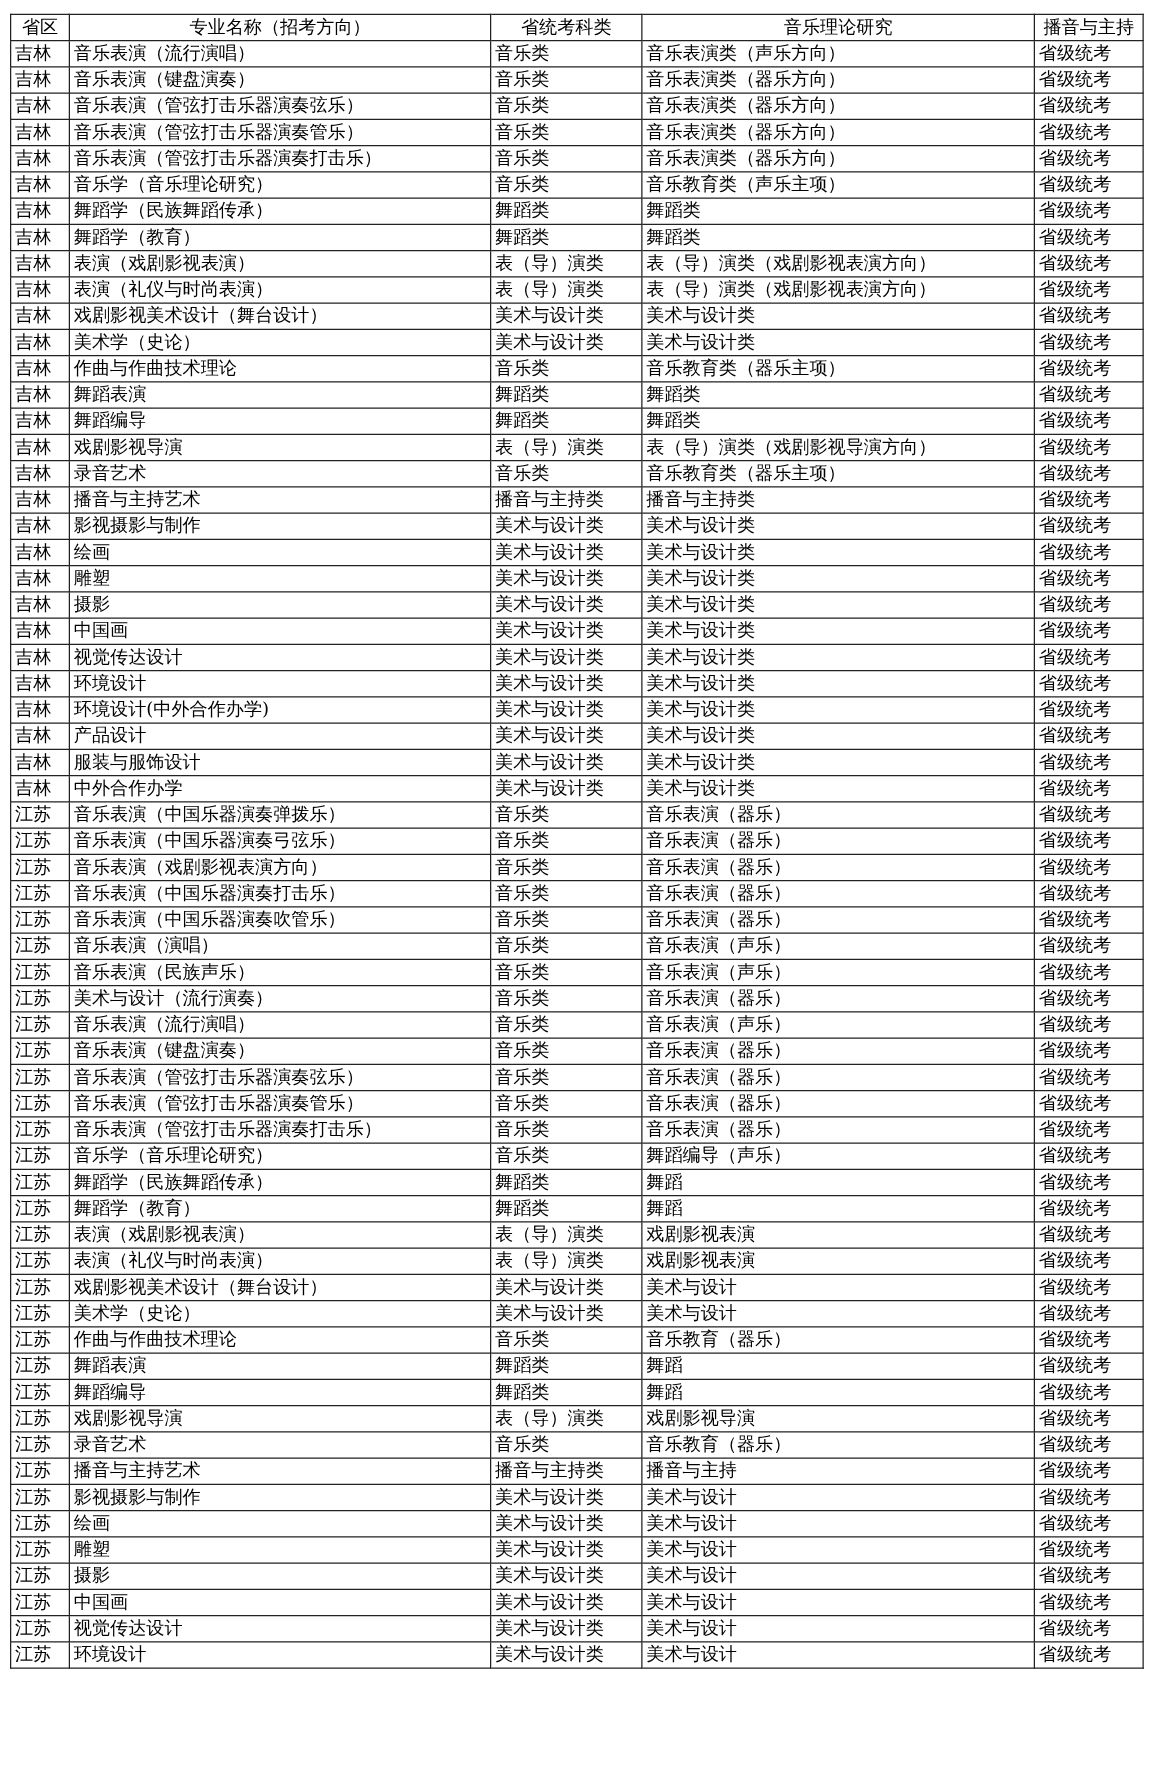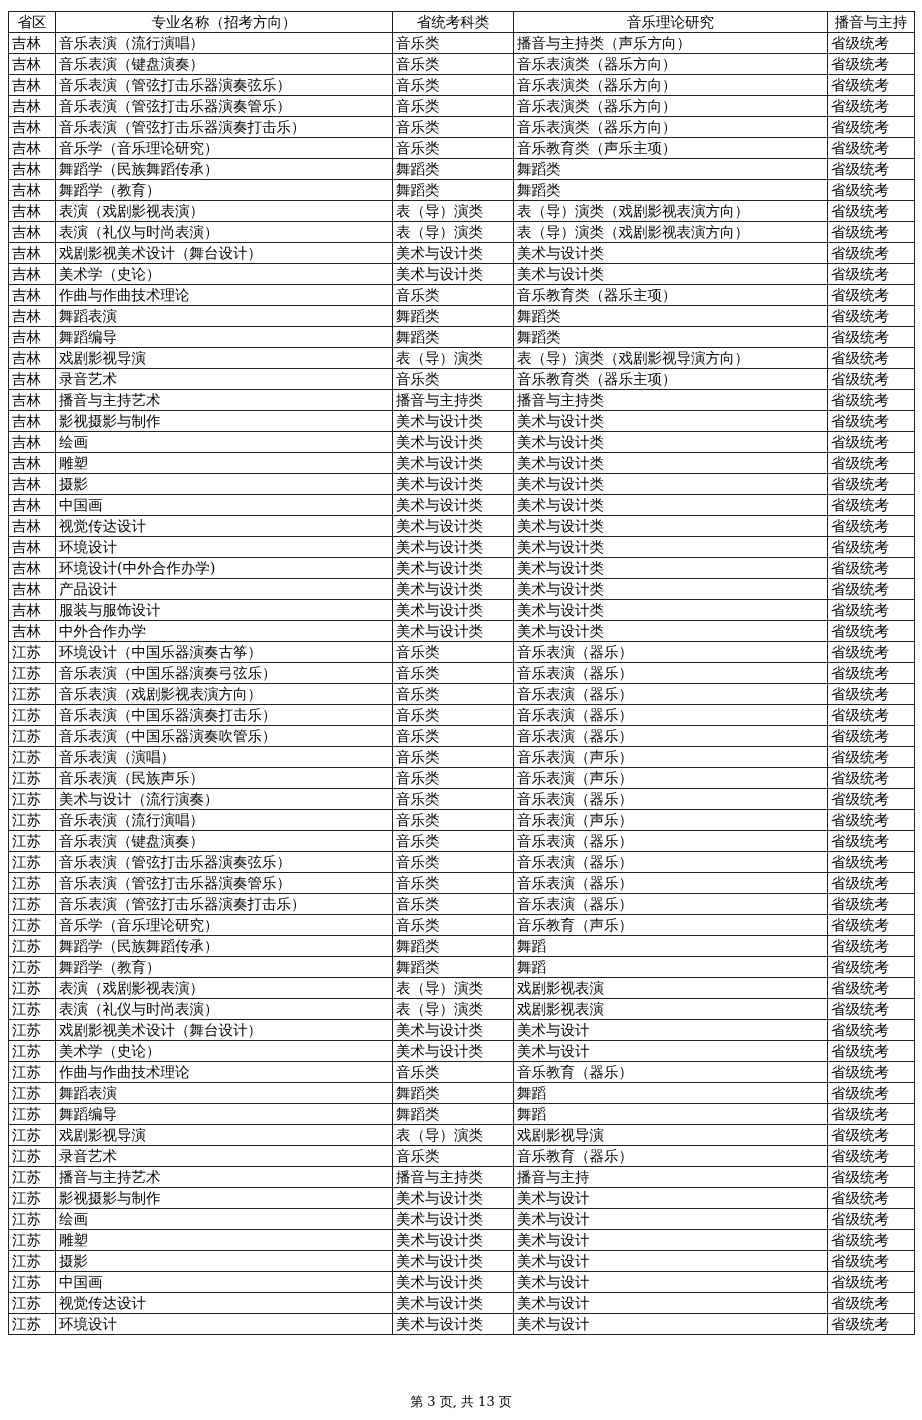--- a/index.html
+++ b/index.html
@@ -52,21 +52,21 @@
           <th>省统考科类</th>
           <th>音乐理论研究</th>
           <th>播音与主持</th>
         </tr>
     </thead>
     <tbody id="table-body">
         <tr>
           <td class="prov">吉林</td>
           <td>音乐表演（流行演唱）</td>
           <td>音乐类</td>
-          <td>播音与主持类（声乐方向）</td>
+          <td>音乐表演类（声乐方向）</td>
           <td>省级统考</td>
         </tr>
         <tr>
           <td class="prov">吉林</td>
           <td>音乐表演（键盘演奏）</td>
           <td>音乐类</td>
           <td>音乐表演类（器乐方向）</td>
           <td>省级统考</td>
         </tr>
         <tr>
@@ -253,21 +253,21 @@
         </tr>
         <tr>
           <td class="prov">吉林</td>
           <td>中外合作办学</td>
           <td>美术与设计类</td>
           <td>美术与设计类</td>
           <td>省级统考</td>
         </tr>
         <tr>
           <td class="prov">江苏</td>
-          <td>环境设计（中国乐器演奏古筝）</td>
+          <td>音乐表演（中国乐器演奏弹拨乐）</td>
           <td>音乐类</td>
           <td>音乐表演（器乐）</td>
           <td>省级统考</td>
         </tr>
         <tr>
           <td class="prov">江苏</td>
           <td>音乐表演（中国乐器演奏弓弦乐）</td>
           <td>音乐类</td>
           <td>音乐表演（器乐）</td>
           <td>省级统考</td>
@@ -346,21 +346,21 @@
           <td class="prov">江苏</td>
           <td>音乐表演（管弦打击乐器演奏打击乐）</td>
           <td>音乐类</td>
           <td>音乐表演（器乐）</td>
           <td>省级统考</td>
         </tr>
         <tr>
           <td class="prov">江苏</td>
           <td>音乐学（音乐理论研究）</td>
           <td>音乐类</td>
-          <td>音乐教育（声乐）</td>
+          <td>舞蹈编导（声乐）</td>
           <td>省级统考</td>
         </tr>
         <tr>
           <td class="prov">江苏</td>
           <td>舞蹈学（民族舞蹈传承）</td>
           <td>舞蹈类</td>
           <td>舞蹈</td>
           <td>省级统考</td>
         </tr>
         <tr>
@@ -485,14 +485,13 @@
         <tr>
           <td class="prov">江苏</td>
           <td>环境设计</td>
           <td>美术与设计类</td>
           <td>美术与设计</td>
           <td>省级统考</td>
         </tr>
       </tbody>
   </table>
 
-  <div class="footer">第 3 页, 共 13 页</div>
 </div>
 
 </body></html>

